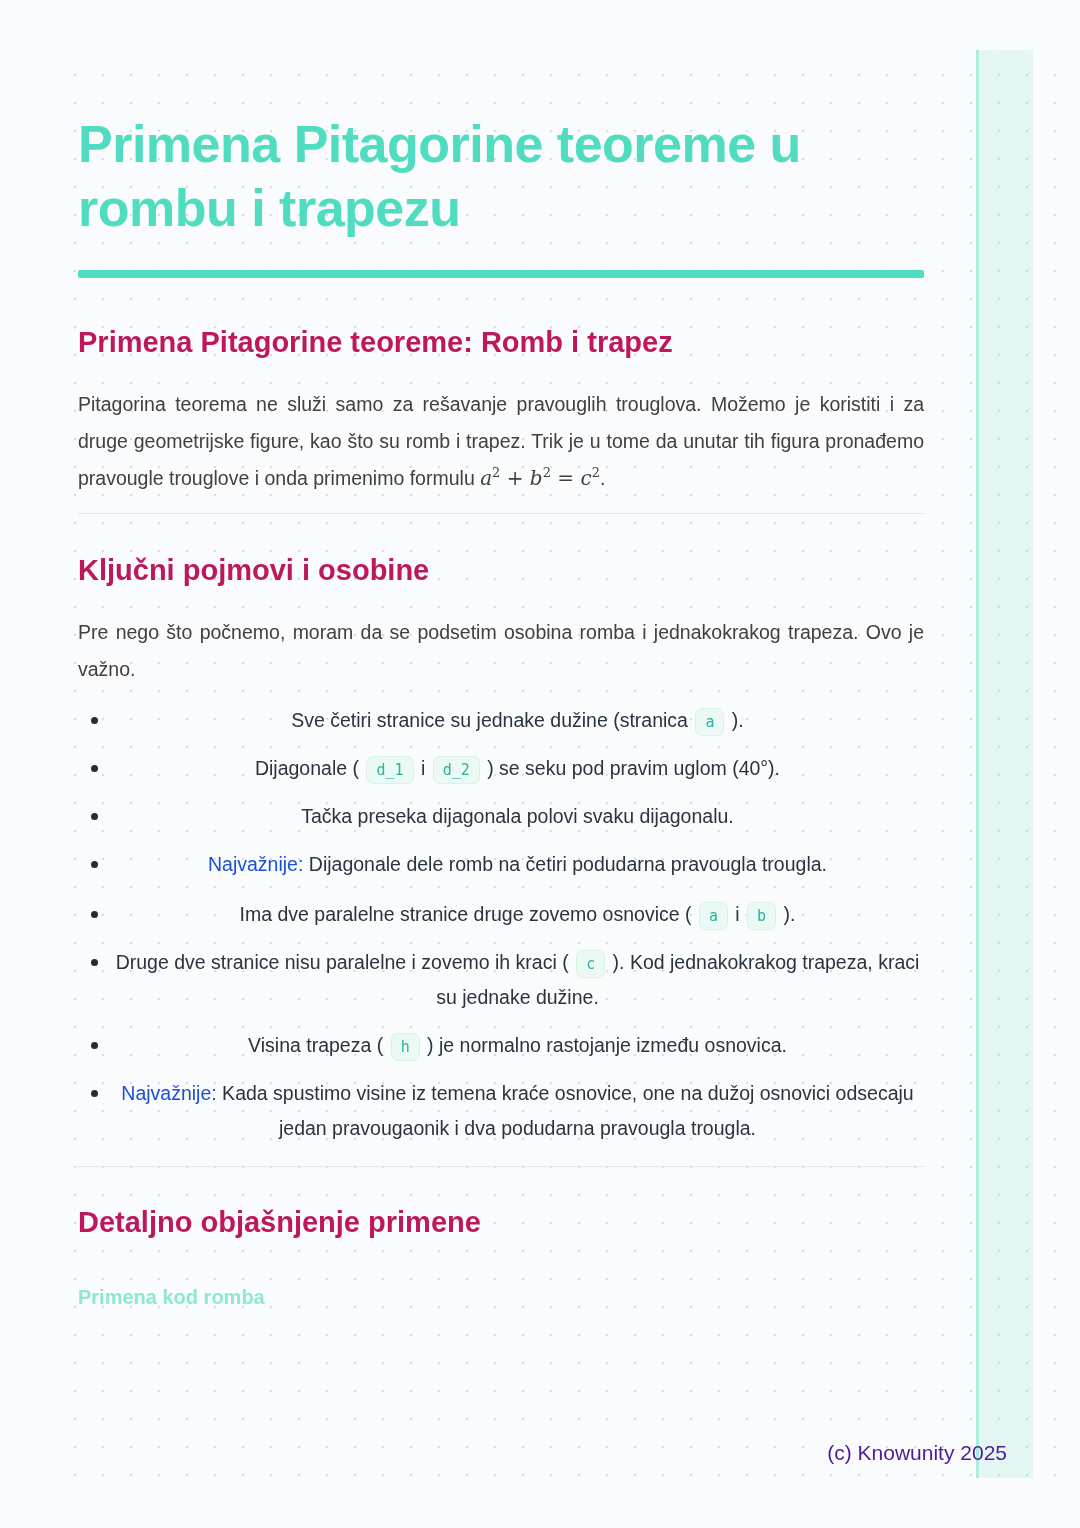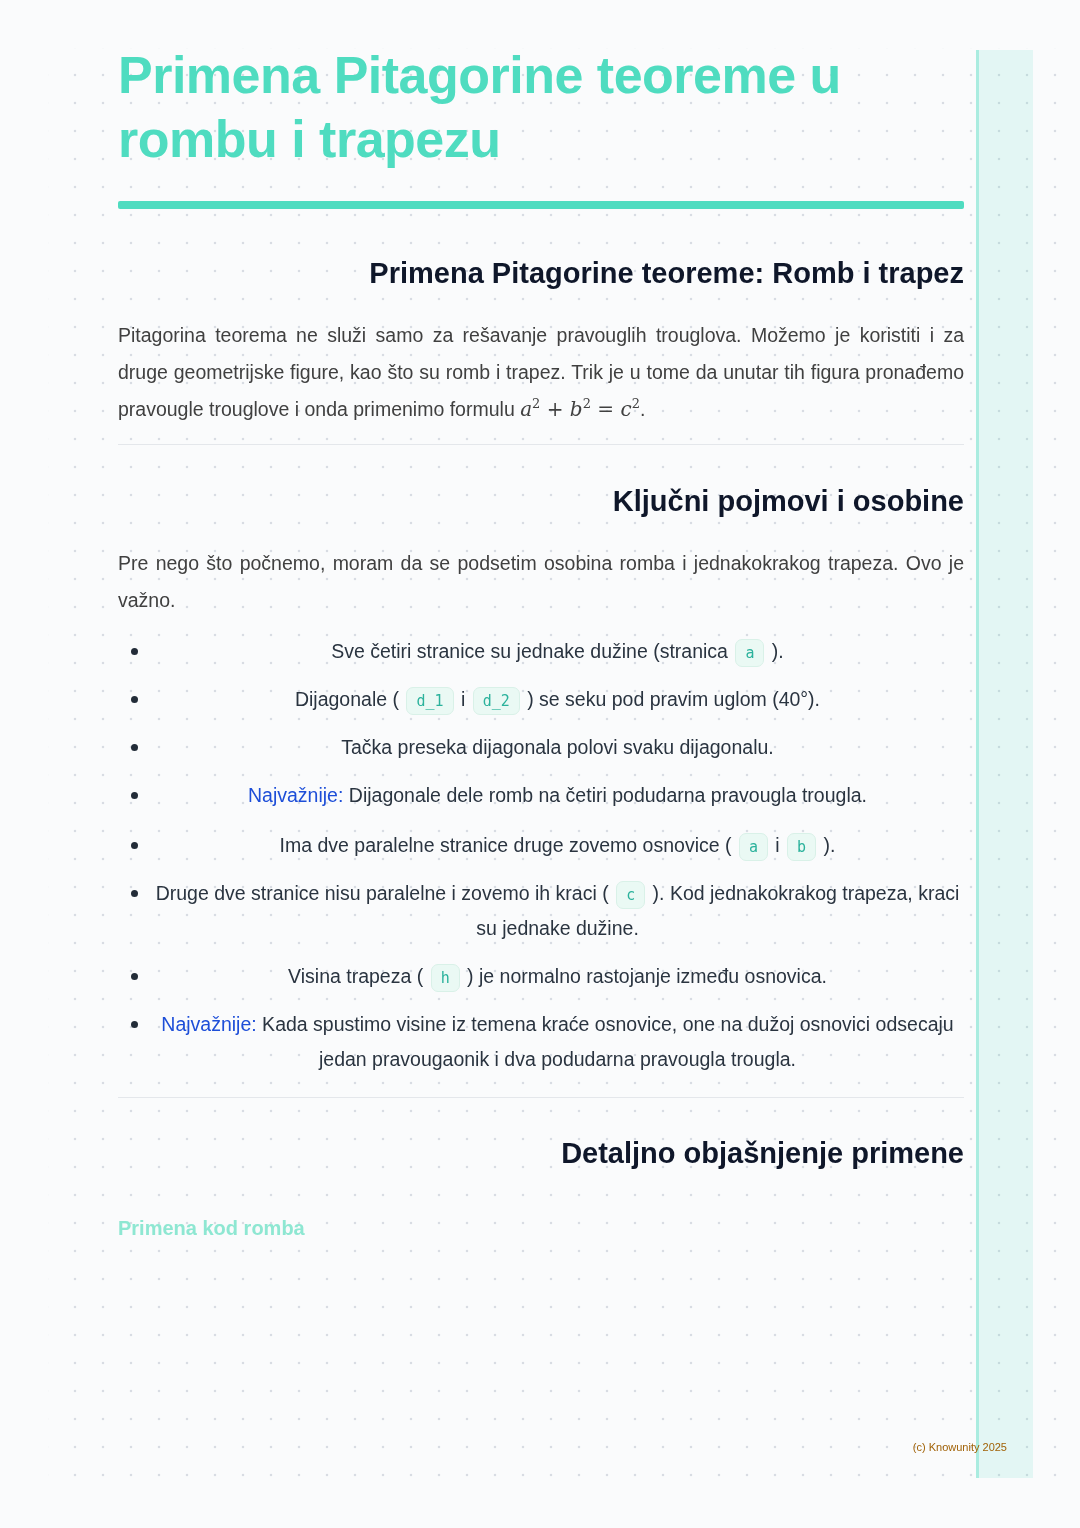--- a/index.html
+++ b/index.html
@@ -21,45 +21,44 @@
   }
   .side-stripe {
     position: absolute;
     left: 976px; top: 50px;
     width: 57px; height: 1428px;
     background: rgba(79, 220, 192, 0.13);
     border-left: 3px solid rgba(79, 220, 192, 0.38);
   }
   .content {
     position: relative;
-    margin-left: 118px;
+    margin-left: 78px;
     width: 846px;
-    padding-top: 43px;
+    padding-top: 112px;
   }
   .doc-title {
     font-size: 52px;
     line-height: 64px;
     font-weight: 800;
     letter-spacing: -0.5px;
     color: #4fdcc0;
   }
   .title-rule {
     margin-top: 30px;
     height: 8px;
     width: 846px;
     background: #4fdcc0;
     border-radius: 2px;
   }
   .h2 {
     margin-top: 47px;
     font-size: 29px;
     line-height: 34px;
     font-weight: 700;
-    color: #0f172a;
-    text-align: right;
+    color: #be185d;
   }
   .h2.key { margin-top: 39px; }
   .h2.detail { margin-top: 38px; }
   .h3-teal {
     margin-top: 44px;
     font-size: 20px;
     line-height: 28px;
     font-weight: 700;
     color: #8ee7d2;
   }
@@ -126,22 +125,22 @@
     border-radius: 7px;
     padding: 3px 9px;
     margin: 0 2px;
     vertical-align: baseline;
   }
   .strong { font-weight: 400; color: #1d4ed8; }
   .footer-credit {
     position: absolute;
     top: 1441px;
     right: 73px;
-    font-size: 11px;
-    color: #a16207;
+    font-size: 21px;
+    color: #4c1d95;
     z-index: 3;
   }
 </style>
 </head>
 <body>
 
 <div class="dots-layer"></div>
 <div class="side-stripe"></div>
 
 <div class="content">

